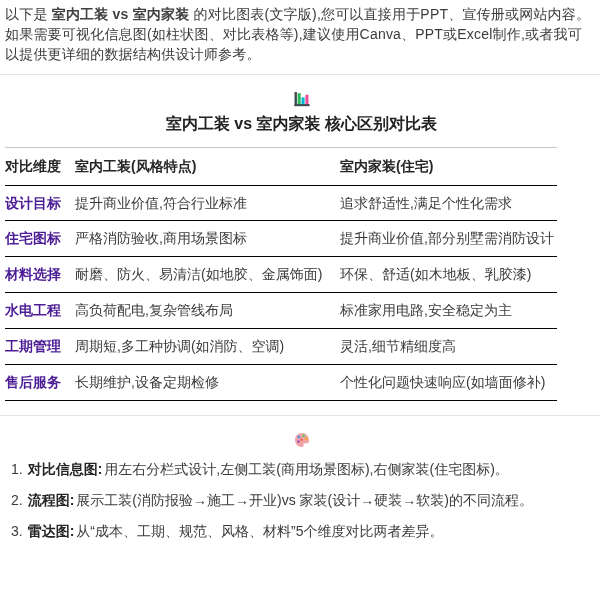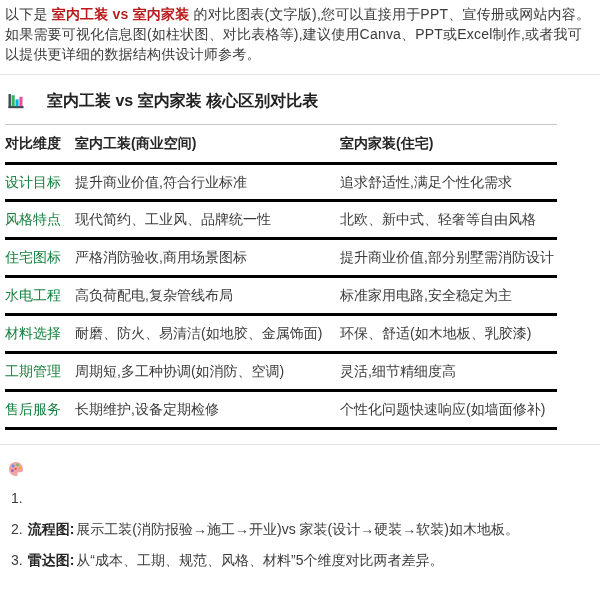--- a/index.html
+++ b/index.html
@@ -5,51 +5,51 @@
   * { margin:0; padding:0; box-sizing:border-box; }
   html,body { width:600px; background:#ffffff; }
   body {
     font-family:"Liberation Sans","DejaVu Sans",sans-serif;
     color:#3b3b3b;
     font-size:14px;
     padding:5px 5px 10px 5px;
     width:600px; height:600px; overflow:hidden;
   }
   .intro { line-height:1.42; letter-spacing:0.2px; }
-  .intro b, .outro b { color:#b91c1c; }
+  .intro b, .outro b { color:#404040; }
   b, .bold { font-weight:bold; color:#262626; }
   hr.sep {
     border:none; border-top:1px solid #e4e4e4;
     margin:9px -5px 0 -5px;
   }
   h3.sec-title {
     font-size:16px; font-weight:bold; color:#222222;
     margin:16px 0 0 3px; line-height:1.25;
-    display:flex; align-items:center; gap:23px;
+    display:flex; align-items:center; gap:7px;flex-direction:column;
   }
   h3.sec-title svg { flex:0 0 auto; }
   table.cmp {
     border-collapse:collapse;
     margin-top:13px;
     width:552px;
     table-layout:fixed;
   }
   table.cmp th, table.cmp td {
     text-align:left; vertical-align:middle;
     font-size:14px; line-height:1.35;
     padding:8px 8px 8px 0;
-    border-bottom:3px solid #000000;
+    border-bottom:1px solid #000000;
     white-space:nowrap; overflow:hidden;
   }
   table.cmp thead th {
     border-top:1px solid #c6c6c6;
     padding:9px 8px 9px 0;
     font-weight:bold; color:#262626;
   }
-  table.cmp td.dim { font-weight:normal; color:#15803d;margin-top:9px; }
+  table.cmp td.dim { font-weight:bold; color:#4c1d95;margin-top:9px; }
   .col-dim { width:70px; }
   .col-gz  { width:265px; }
   .advice-list { margin-top:12px; padding-left:6px; }
   .advice-item {
     display:flex; align-items:flex-start;
     line-height:1.35; margin-bottom:12px;
   }
   .advice-num { flex:0 0 auto; margin-right:5px; }
   .advice-label { font-weight:bold; color:#262626; margin-right:2px; white-space:nowrap; }
 </style>
@@ -73,49 +73,44 @@
 
 <table class="cmp">
   <colgroup>
       <col class="col-dim">
       <col class="col-gz">
       <col>
     </colgroup>
   <thead>
     <tr>
       <th>对比维度</th>
-      <th>室内工装(商业空间)</th>
+      <th>室内工装(风格特点)</th>
       <th>室内家装(住宅)</th>
     </tr>
   </thead>
   <tbody>
       <tr>
         <td class="dim">设计目标</td>
         <td>提升商业价值,符合行业标准</td>
         <td>追求舒适性,满足个性化需求</td>
       </tr>
       <tr>
-        <td class="dim">风格特点</td>
-        <td>现代简约、工业风、品牌统一性</td>
-        <td>北欧、新中式、轻奢等自由风格</td>
-      </tr>
-      <tr>
         <td class="dim">住宅图标</td>
         <td>严格消防验收,商用场景图标</td>
         <td>提升商业价值,部分别墅需消防设计</td>
       </tr>
       <tr>
+        <td class="dim">材料选择</td>
+        <td>耐磨、防火、易清洁(如地胶、金属饰面)</td>
+        <td>环保、舒适(如木地板、乳胶漆)</td>
+      </tr>
+      <tr>
         <td class="dim">水电工程</td>
         <td>高负荷配电,复杂管线布局</td>
         <td>标准家用电路,安全稳定为主</td>
-      </tr>
-      <tr>
-        <td class="dim">材料选择</td>
-        <td>耐磨、防火、易清洁(如地胶、金属饰面)</td>
-        <td>环保、舒适(如木地板、乳胶漆)</td>
       </tr>
       <tr>
         <td class="dim">工期管理</td>
         <td>周期短,多工种协调(如消防、空调)</td>
         <td>灵活,细节精细度高</td>
       </tr>
       <tr>
         <td class="dim">售后服务</td>
         <td>长期维护,设备定期检修</td>
         <td>个性化问题快速响应(如墙面修补)</td>
@@ -132,22 +127,23 @@
     <circle cx="9.6" cy="3.9" r="1.4" fill="#63c466"></circle>
     <circle cx="12.2" cy="7" r="1.3" fill="#f5a623"></circle>
     <circle cx="4.4" cy="9.6" r="1.4" fill="#9b59b6"></circle>
     <circle cx="7.6" cy="7.8" r="1.1" fill="#e05252"></circle>
   </svg>
 </h3>
 
 <div class="advice-list">
   <div class="advice-item">
     <span class="advice-num">1.</span>
+    <span><span class="advice-label">对比信息图:</span><span>用左右分栏式设计,左侧工装(商用场景图标),右侧家装(住宅图标)。</span></span>
   </div>
   <div class="advice-item">
     <span class="advice-num">2.</span>
-    <span><span class="advice-label">流程图:</span><span>展示工装(消防报验→施工→开业)vs 家装(设计→硬装→软装)如木地板。</span></span>
+    <span><span class="advice-label">流程图:</span><span>展示工装(消防报验→施工→开业)vs 家装(设计→硬装→软装)的不同流程。</span></span>
   </div>
   <div class="advice-item">
     <span class="advice-num">3.</span>
     <span><span class="advice-label">雷达图:</span><span>从“成本、工期、规范、风格、材料”5个维度对比两者差异。</span></span>
   </div>
 </div>
 
 </body></html>

